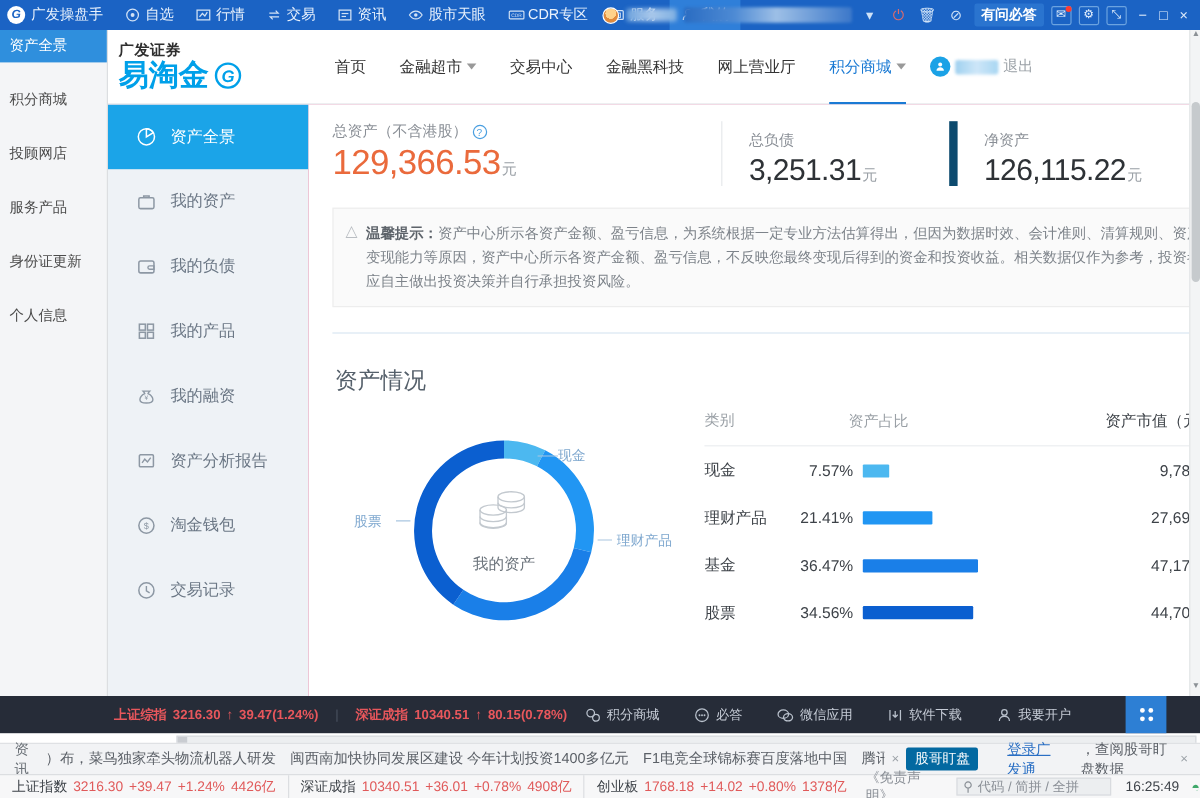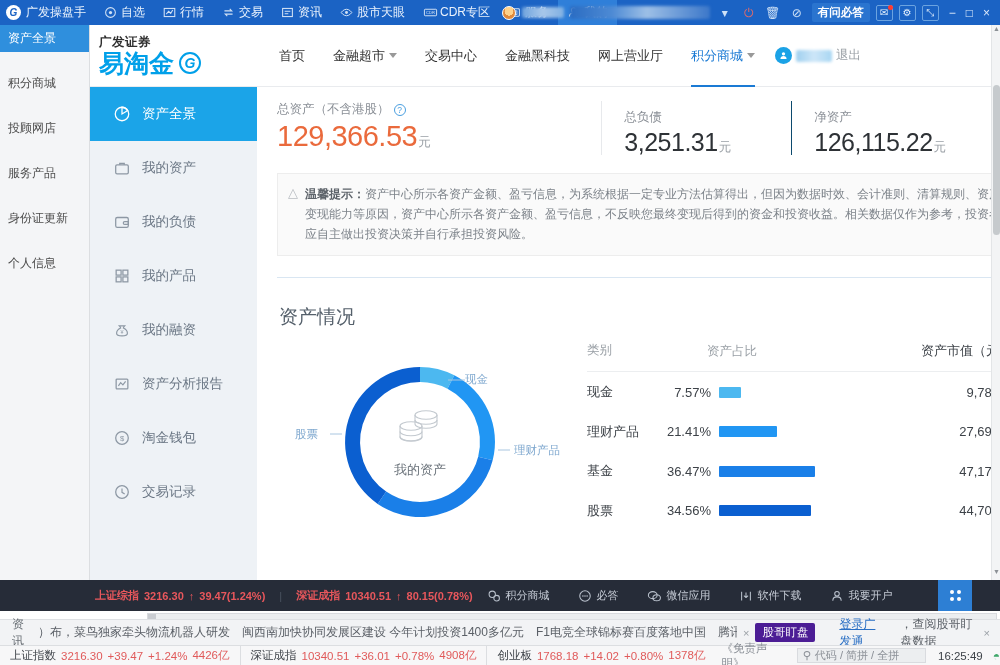--- a/index.html
+++ b/index.html
@@ -128,21 +128,21 @@
   .sub-item.active .sic svg * { stroke: #fff !important; }
   .sub-item .sic svg { display: block; }
 
   .content { flex: 1; position: relative; overflow: hidden; background: #fff; }
 
   
   .summary { display: flex; align-items: flex-start; padding: 14px 0 18px 20px; }
   .sum-cell { padding-right: 18px; }
   .sum-cell.c1 { width: 345px; }
   .sum-cell.c2 { width: 200px; border-left: 1px solid #e7e9ec; padding-left: 22px; padding-top: 8px; }
-  .sum-cell.c3 { width: 220px; border-left: 1px solid #0c4a6e; padding-left: 22px; padding-top: 8px; }
+  .sum-cell.c3 { width: 220px; border-left: 7px solid #0c4a6e; padding-left: 22px; padding-top: 8px; }
   .sum-label { font-size: 12.5px; color: #8a8f96; display: flex; align-items: center; gap: 4px; margin-bottom: 3px; }
   .qmark {
     width: 12px; height: 12px; border-radius: 50%; border: 1px solid #4a9fe0; color: #4a9fe0;
     font-size: 8.5px; display: inline-flex; align-items: center; justify-content: center;
   }
   .sum-val { font-size: 29px; color: #ea6a3c; font-weight: 300; letter-spacing: -.5px; line-height: 1.05; }
   .sum-val.dark { color: #2e3236; font-size: 25px; }
   .yuan { font-size: 12.5px; color: #9aa0a6; margin-left: 1px; }
 
   
@@ -208,21 +208,21 @@
   
   .ticker {
     position: absolute; left: 0; top: 611px; width: 1000px; height: 34px;
     background: #f2f3f5; border-top: 1px solid #dfe1e4; display: flex; align-items: center;
     font-size: 12px; color: #5b6067; padding: 0 4px;
   }
   .tk-label { color: #6b7177; padding: 0 7px 0 8px; }
   .tk-news { color: #5b6067; white-space: nowrap; overflow: hidden; }
   .tk-x { color: #9aa0a6; font-size: 11px; padding: 0 6px; }
   .tk-badge {
-    background: #4c1d95; color: #fff; font-size: 11.5px; padding: 2px 7px; border-radius: 2px;
+    background: #0369a1; color: #fff; font-size: 11.5px; padding: 2px 7px; border-radius: 2px;
     white-space: nowrap;
   }
   .tk-right { display: flex; align-items: center; gap: 15px; margin-left: 24px; }
   .tk-a { color: #2a6fc4; text-decoration: underline; }
   .tk-end { margin-left: auto; color: #9aa0a6; font-size: 11px; padding-right: 6px; }
   .mini-scroll {
     position: absolute; left: 147px; top: 613px; width: 850px; height: 10px; background: #eceef0;
     border: 1px solid #d8dade;
   }
   .mini-scroll .mthumb { position: absolute; left: 0; top: 0; width: 8px; height: 8px; background: #c9ccd1; }

